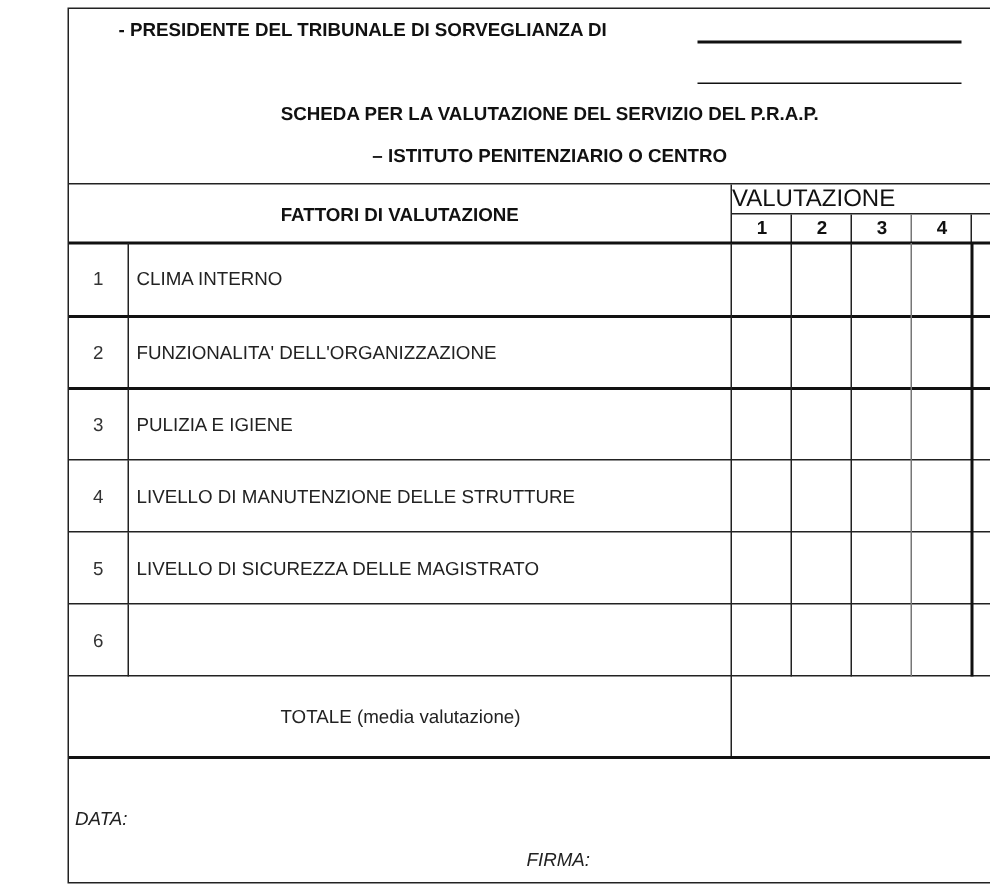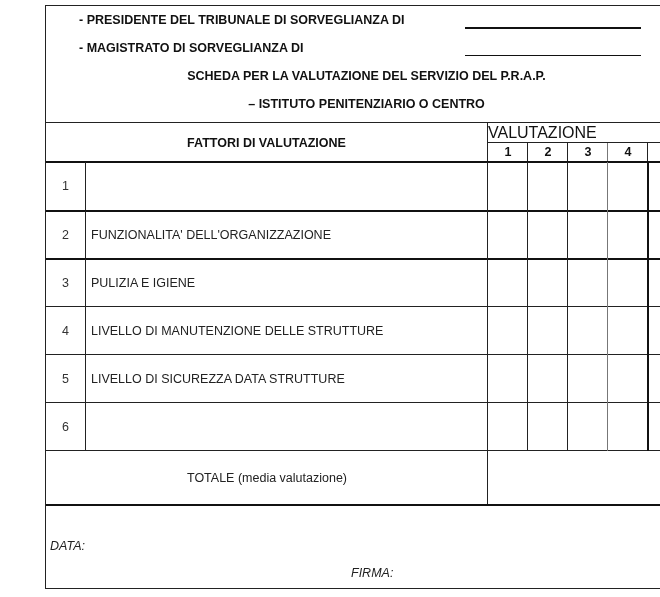--- a/index.html
+++ b/index.html
@@ -179,21 +179,20 @@
     }
   </style>
 </head>
 <body>
 
 <div class="form">
 
   <div class="header">
     <div class="hline h-pres">- PRESIDENTE DEL TRIBUNALE DI SORVEGLIANZA DI</div>
     <div class="blank-line bl-1"></div>
-    <div class="hline h-mag">- MAGISTRATO DI SORVEGLIANZA DI</div>
     <div class="blank-line bl-2"></div>
     <div class="hline h-ist">– ISTITUTO PENITENZIARIO O CENTRO</div>
     <div class="hline h-scheda">SCHEDA PER LA VALUTAZIONE DEL SERVIZIO DEL P.R.A.P.</div>
   </div>
 
   <div class="tbl">
 
     <div class="th-fattori">FATTORI DI VALUTAZIONE</div>
     <div class="th-valut">VALUTAZIONE</div>
     <div class="th-num" style="left:442px;width:40px;">1</div>
@@ -204,20 +203,21 @@
 
     <div class="vline vl-thin" style="left:481px;top:20px;height:19px;"></div>
     <div class="vline vl-thin" style="left:521px;top:20px;height:19px;"></div>
     <div class="vline vl-grey" style="left:561px;top:20px;height:19px;"></div>
     <div class="vline vl-thin" style="left:601px;top:20px;height:19px;"></div>
 
     <div class="hsep hs-thick" style="top:38px;"></div>
 
     <div class="row" style="top:39px;">
       <div class="row-num">1</div>
+      <div class="row-label">CLIMA INTERNO</div>
       <div class="rate-cell" style="left:442px;"></div>
       <div class="rate-cell" style="left:482px;"></div>
       <div class="rate-cell" style="left:522px;"></div>
       <div class="rate-cell" style="left:562px;"></div>
       <div class="rate-cell" style="left:602px;width:39px;"></div>
     </div>
     <div class="hsep hs-thick" style="top:87px;"></div>
 
     <div class="row" style="top:88px;">
       <div class="row-num">2</div>
@@ -247,21 +247,21 @@
       <div class="rate-cell" style="left:442px;"></div>
       <div class="rate-cell" style="left:482px;"></div>
       <div class="rate-cell" style="left:522px;"></div>
       <div class="rate-cell" style="left:562px;"></div>
       <div class="rate-cell" style="left:602px;width:39px;"></div>
     </div>
     <div class="hsep hs-thin" style="top:231px;"></div>
 
     <div class="row" style="top:232px;">
       <div class="row-num">5</div>
-      <div class="row-label">LIVELLO DI SICUREZZA DATA STRUTTURE</div>
+      <div class="row-label">LIVELLO DI SICUREZZA DELLE MAGISTRATO</div>
       <div class="rate-cell" style="left:442px;"></div>
       <div class="rate-cell" style="left:482px;"></div>
       <div class="rate-cell" style="left:522px;"></div>
       <div class="rate-cell" style="left:562px;"></div>
       <div class="rate-cell" style="left:602px;width:39px;"></div>
     </div>
     <div class="hsep hs-thin" style="top:279px;"></div>
 
     <div class="row" style="top:280px;">
       <div class="row-num">6</div>

